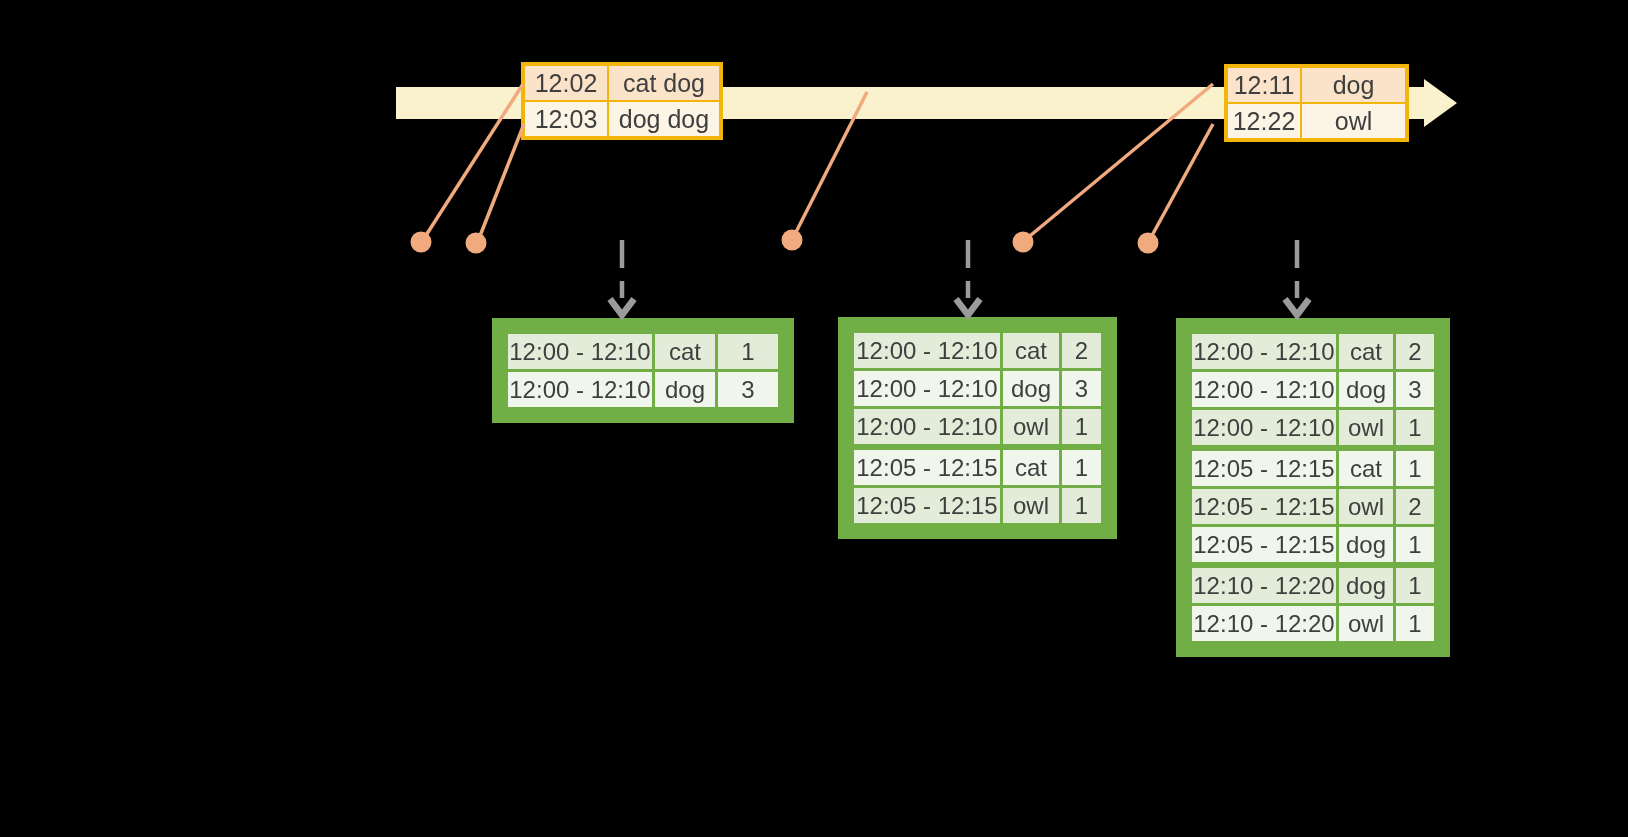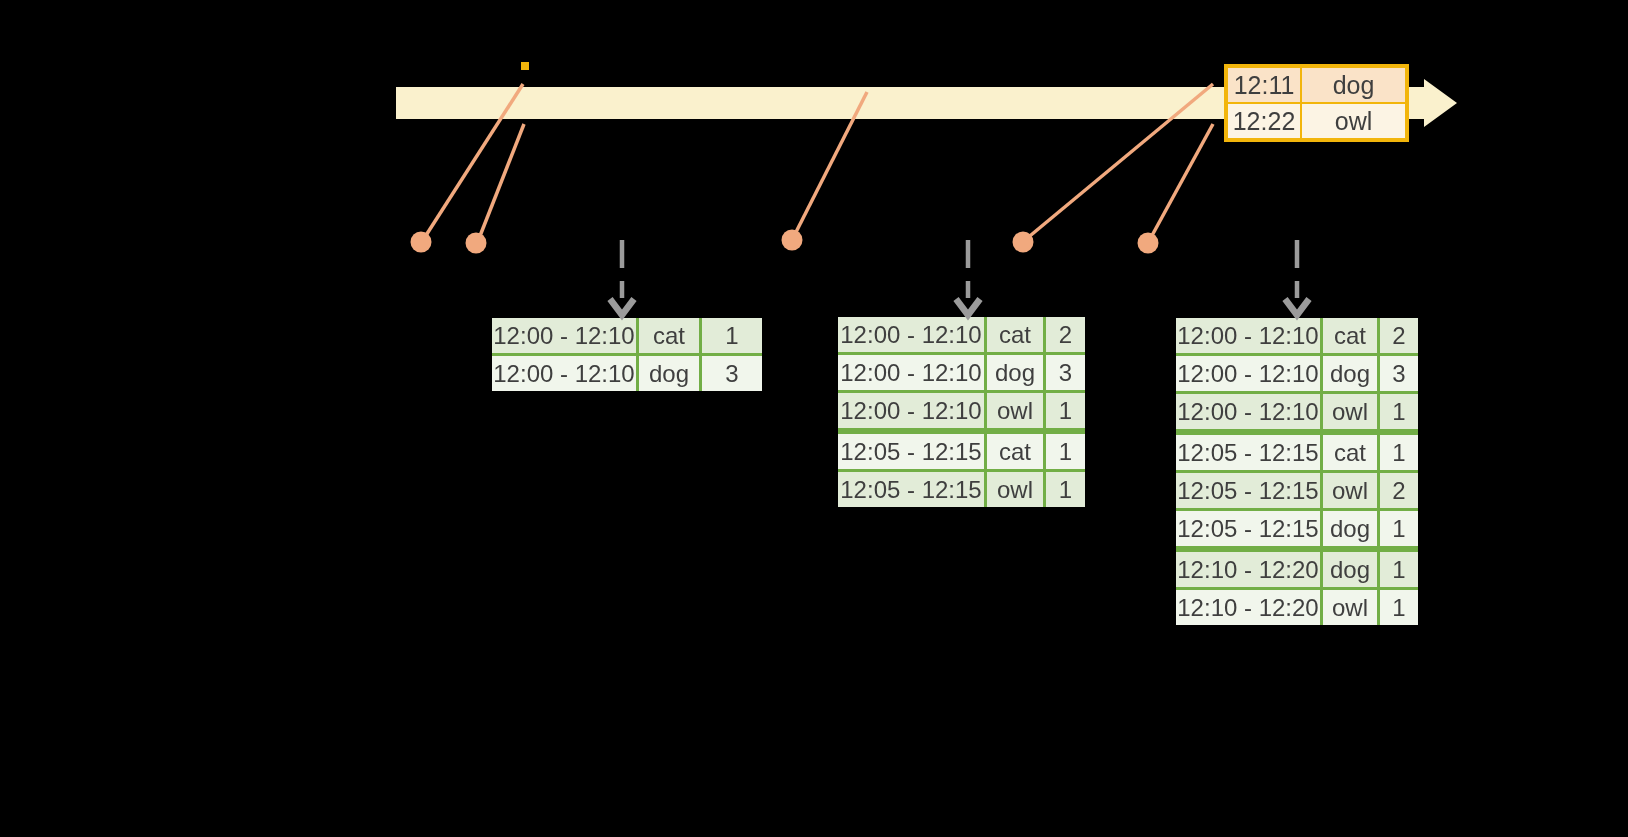--- a/index.html
+++ b/index.html
@@ -35,21 +35,21 @@
   .et2 .erow{grid-template-columns:72px 103px;}
   .ecell{display:flex;align-items:center;justify-content:center;
          font-size:25px;color:var(--text);white-space:nowrap;}
   .peach{background:var(--event-row-peach);}
   .cream{background:var(--event-row-cream);}
   #et0{left:521px;top:62px;}
   #et1{left:865px;top:83px;}
   #et2{left:1224px;top:64px;}
 
   
-  .result-table{position:absolute;background:var(--result-border);padding:0;box-sizing:border-box;}
+  .result-table{position:absolute;background:var(--result-border);padding:16px;box-sizing:border-box;}
   .rrow{display:grid;gap:3px;height:35px;}
   .rrow + .rrow{margin-top:3px;}
   .rrow.gsep{margin-top:6px;}
   .rt0 .rrow{grid-template-columns:144px 60px 60px;}
   .rt1 .rrow{grid-template-columns:146px 56px 39px;}
   .rt2 .rrow{grid-template-columns:144px 54px 38px;}
   .rcell{display:flex;align-items:center;justify-content:center;
          font-size:24px;color:var(--text);white-space:nowrap;}
   .dk{background:var(--result-row-dark);}
   .lt{background:var(--result-row-light);}
@@ -61,20 +61,28 @@
 <body>
 
 <div class="stage">
 
   <svg class="layer" viewBox="0 0 1628 837">
     <rect class="band" x="396" y="87" width="1029" height="32"></rect>
     <polygon class="band" points="1424,79 1457,103 1424,127"></polygon>
   </svg>
 
   <div class="event-table et0" id="et0">
+      <div class="erow">
+        <div class="ecell peach">12:02</div>
+        <div class="ecell peach">cat dog</div>
+      </div>
+      <div class="erow">
+        <div class="ecell cream">12:03</div>
+        <div class="ecell cream">dog dog</div>
+      </div>
     </div>
   <div class="event-table et2" id="et2">
       <div class="erow">
         <div class="ecell peach">12:11</div>
         <div class="ecell peach">dog</div>
       </div>
       <div class="erow">
         <div class="ecell cream">12:22</div>
         <div class="ecell cream">owl</div>
       </div>

